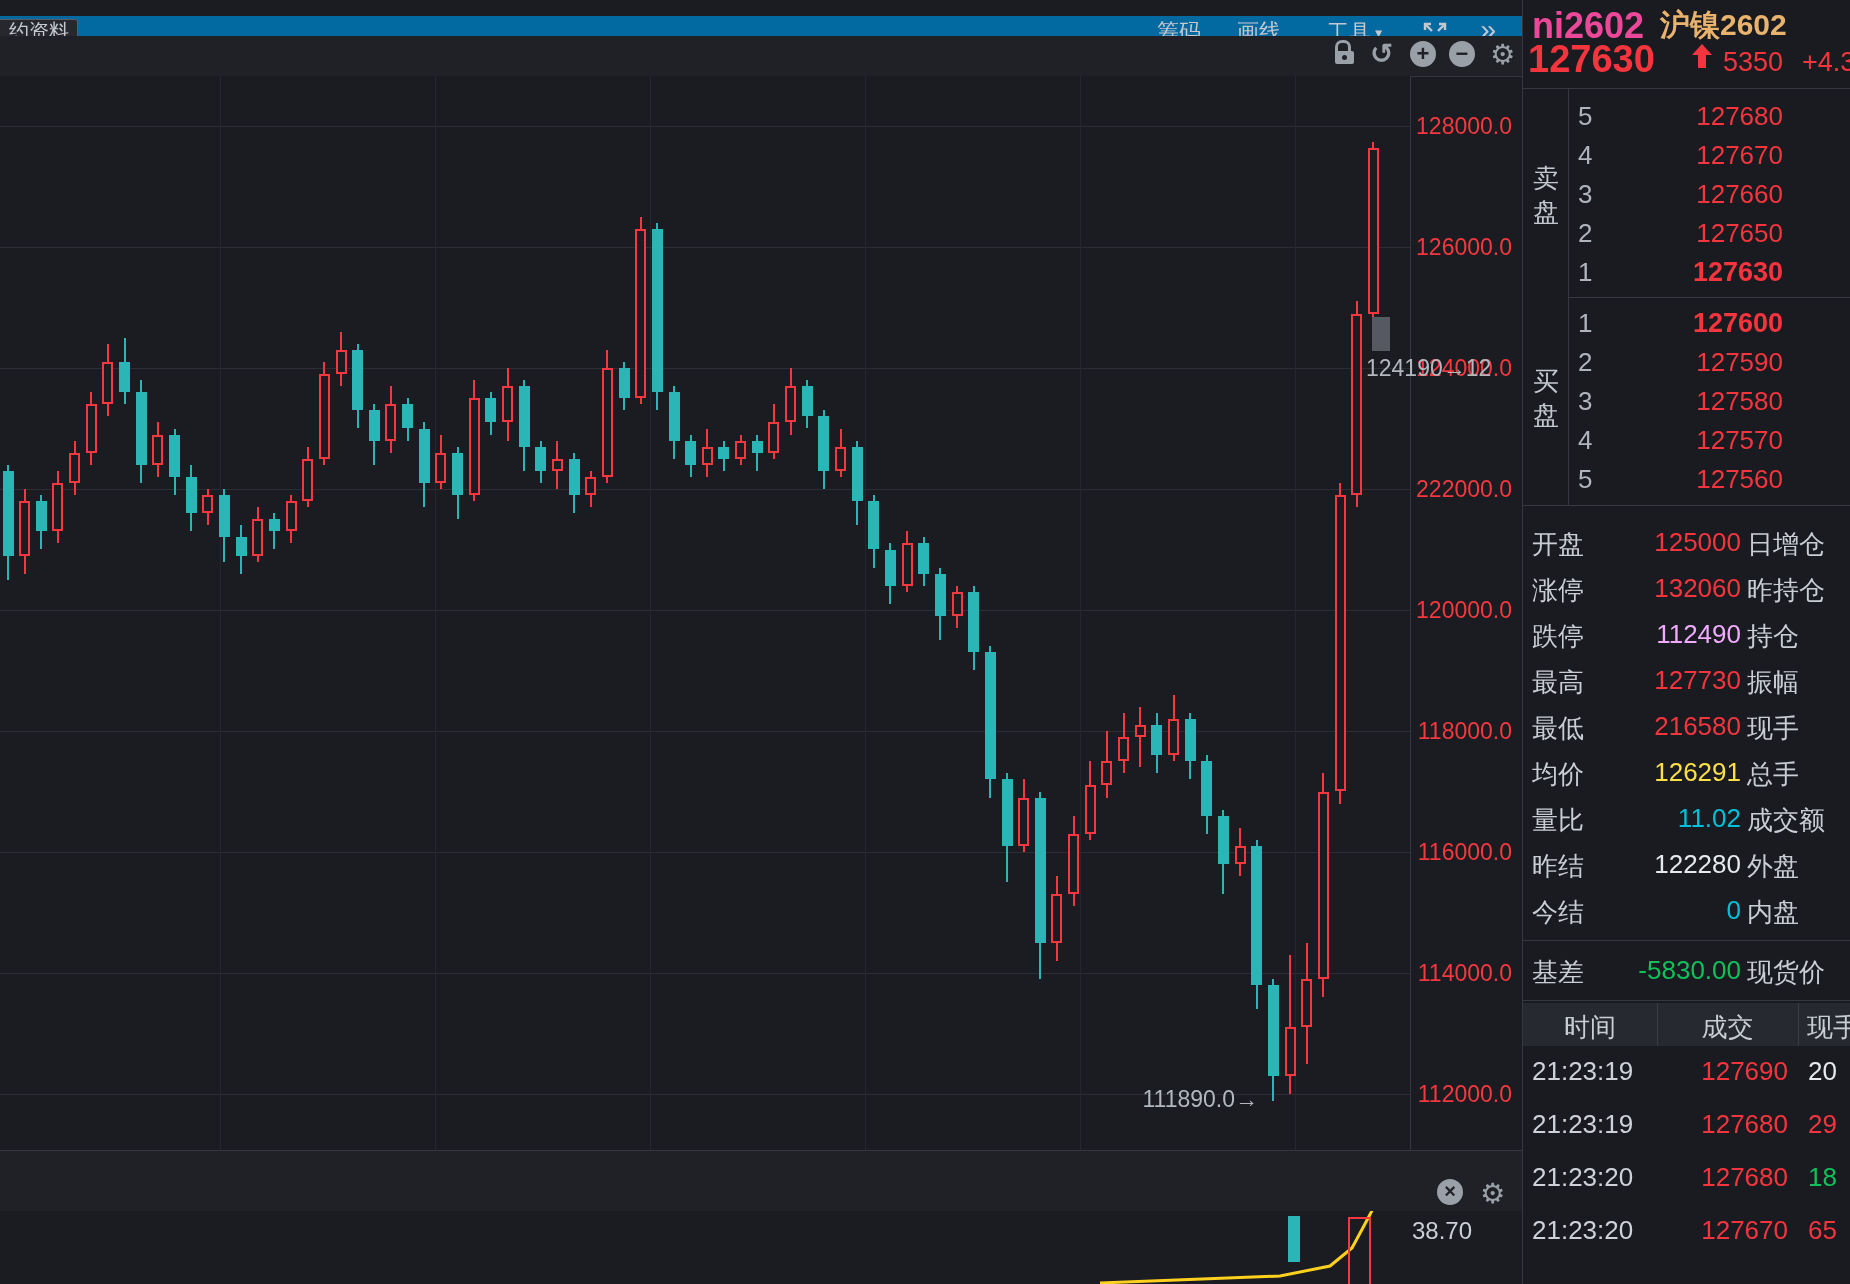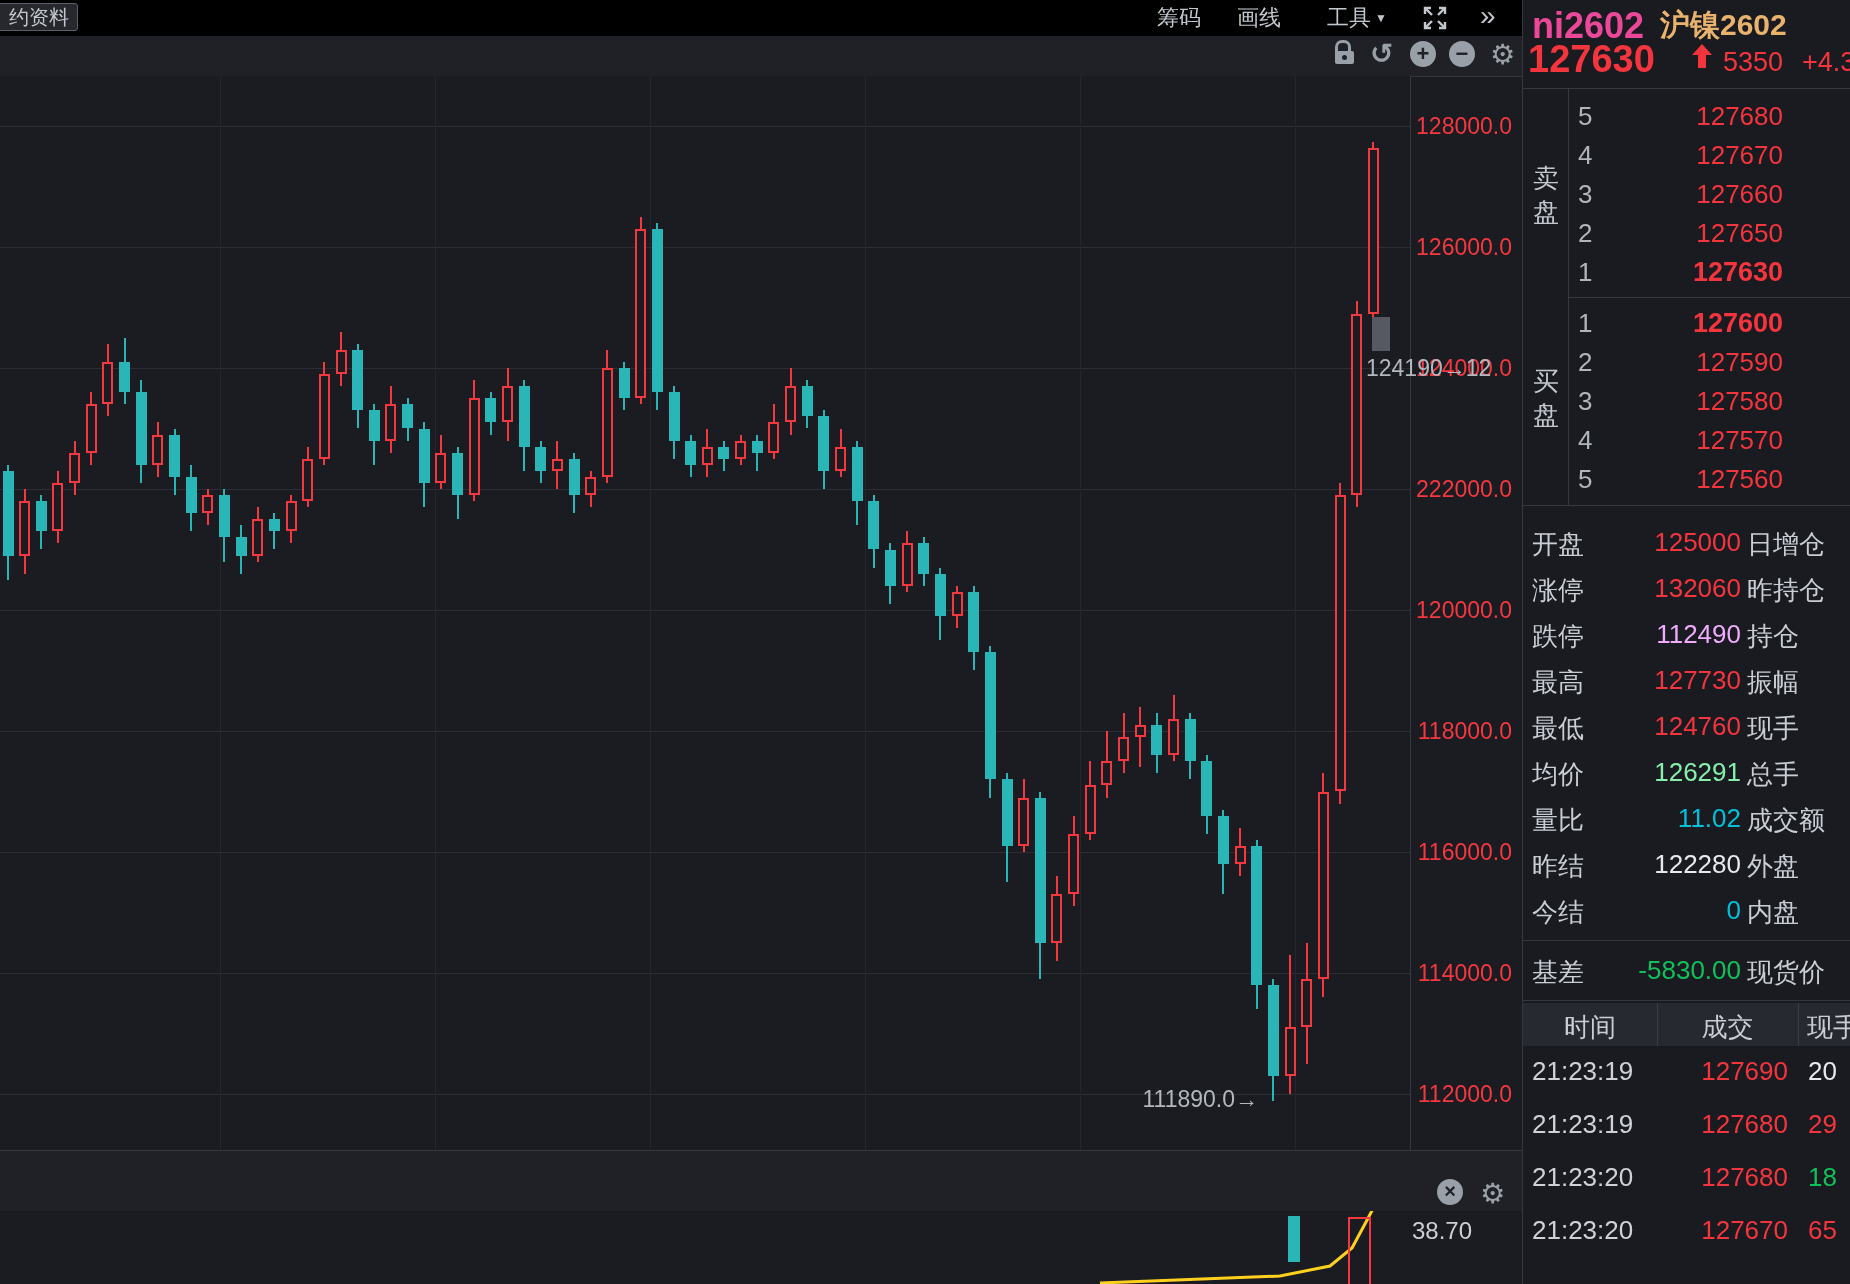--- a/index.html
+++ b/index.html
@@ -1,20 +1,20 @@
 <!DOCTYPE html>
 <html><head>
 <meta charset="utf-8">
 <style>
   html,body{margin:0;padding:0;background:#101216;overflow:hidden;}
   #app{position:relative;width:1850px;height:1284px;background:#1a1c21;overflow:hidden;
        font-family:"Liberation Sans","DejaVu Sans",sans-serif;color:#c6cad1;}
   .abs{position:absolute;}
   
-  #toolbar{left:0;top:0;width:1522px;height:36px;background:#000000;}
+  #toolbar{left:0;top:16px;width:1522px;height:36px;background:#0369a1;font-family:Liberation Mono, monospace;}
   #left-tab{left:-18px;top:3px;width:86px;height:26px;border:1px solid #5a5e66;border-radius:3px;
             color:#c3c7ce;font-size:20px;line-height:26px;text-align:right;padding-right:8px;background:#26282d;}
   .menu-item{top:4px;height:28px;line-height:28px;color:#c3c7ce;font-size:22px;cursor:default;}
   .caret{font-size:12px;color:#c3c7ce;vertical-align:3px;margin-left:4px;}
   #more-icon{left:1480px;top:0px;font-size:28px;color:#c3c7ce;}
   
   #icon-strip{left:0;top:36px;width:1522px;height:40px;background:#1f2127;border-bottom:1px solid #32353b;}
   .circle-btn{position:absolute;top:5px;width:26px;height:26px;border-radius:50%;background:#9aa0a8;
               color:#1f2127;font-size:22px;font-weight:bold;text-align:center;line-height:25px;}
   #undo-icon{position:absolute;left:1370px;top:1px;font-size:28px;color:#9aa0a8;font-weight:bold;}
@@ -404,26 +404,26 @@
           <span class="info-value" style="color: #f0abfc;">112490</span>
           <span class="info-label2">持仓</span>
         </div>
         <div class="info-row" style="top: 665px;">
           <span class="info-label">最高</span>
           <span class="info-value" style="color: rgb(245, 53, 62);">127730</span>
           <span class="info-label2">振幅</span>
         </div>
         <div class="info-row" style="top: 711px;">
           <span class="info-label">最低</span>
-          <span class="info-value" style="color: rgb(245, 53, 62);">124760</span>
+          <span class="info-value" style="color: rgb(245, 53, 62);">216580</span>
           <span class="info-label2">现手</span>
         </div>
         <div class="info-row" style="top: 757px;">
           <span class="info-label">均价</span>
-          <span class="info-value" style="color: #86efac;">126291</span>
+          <span class="info-value" style="color: #fde047;">126291</span>
           <span class="info-label2">总手</span>
         </div>
         <div class="info-row" style="top: 803px;">
           <span class="info-label">量比</span>
           <span class="info-value" style="color: rgb(0, 193, 217);">11.02</span>
           <span class="info-label2">成交额</span>
         </div>
         <div class="info-row" style="top: 849px;">
           <span class="info-label">昨结</span>
           <span class="info-value" style="color: rgb(230, 233, 238);">122280</span>

